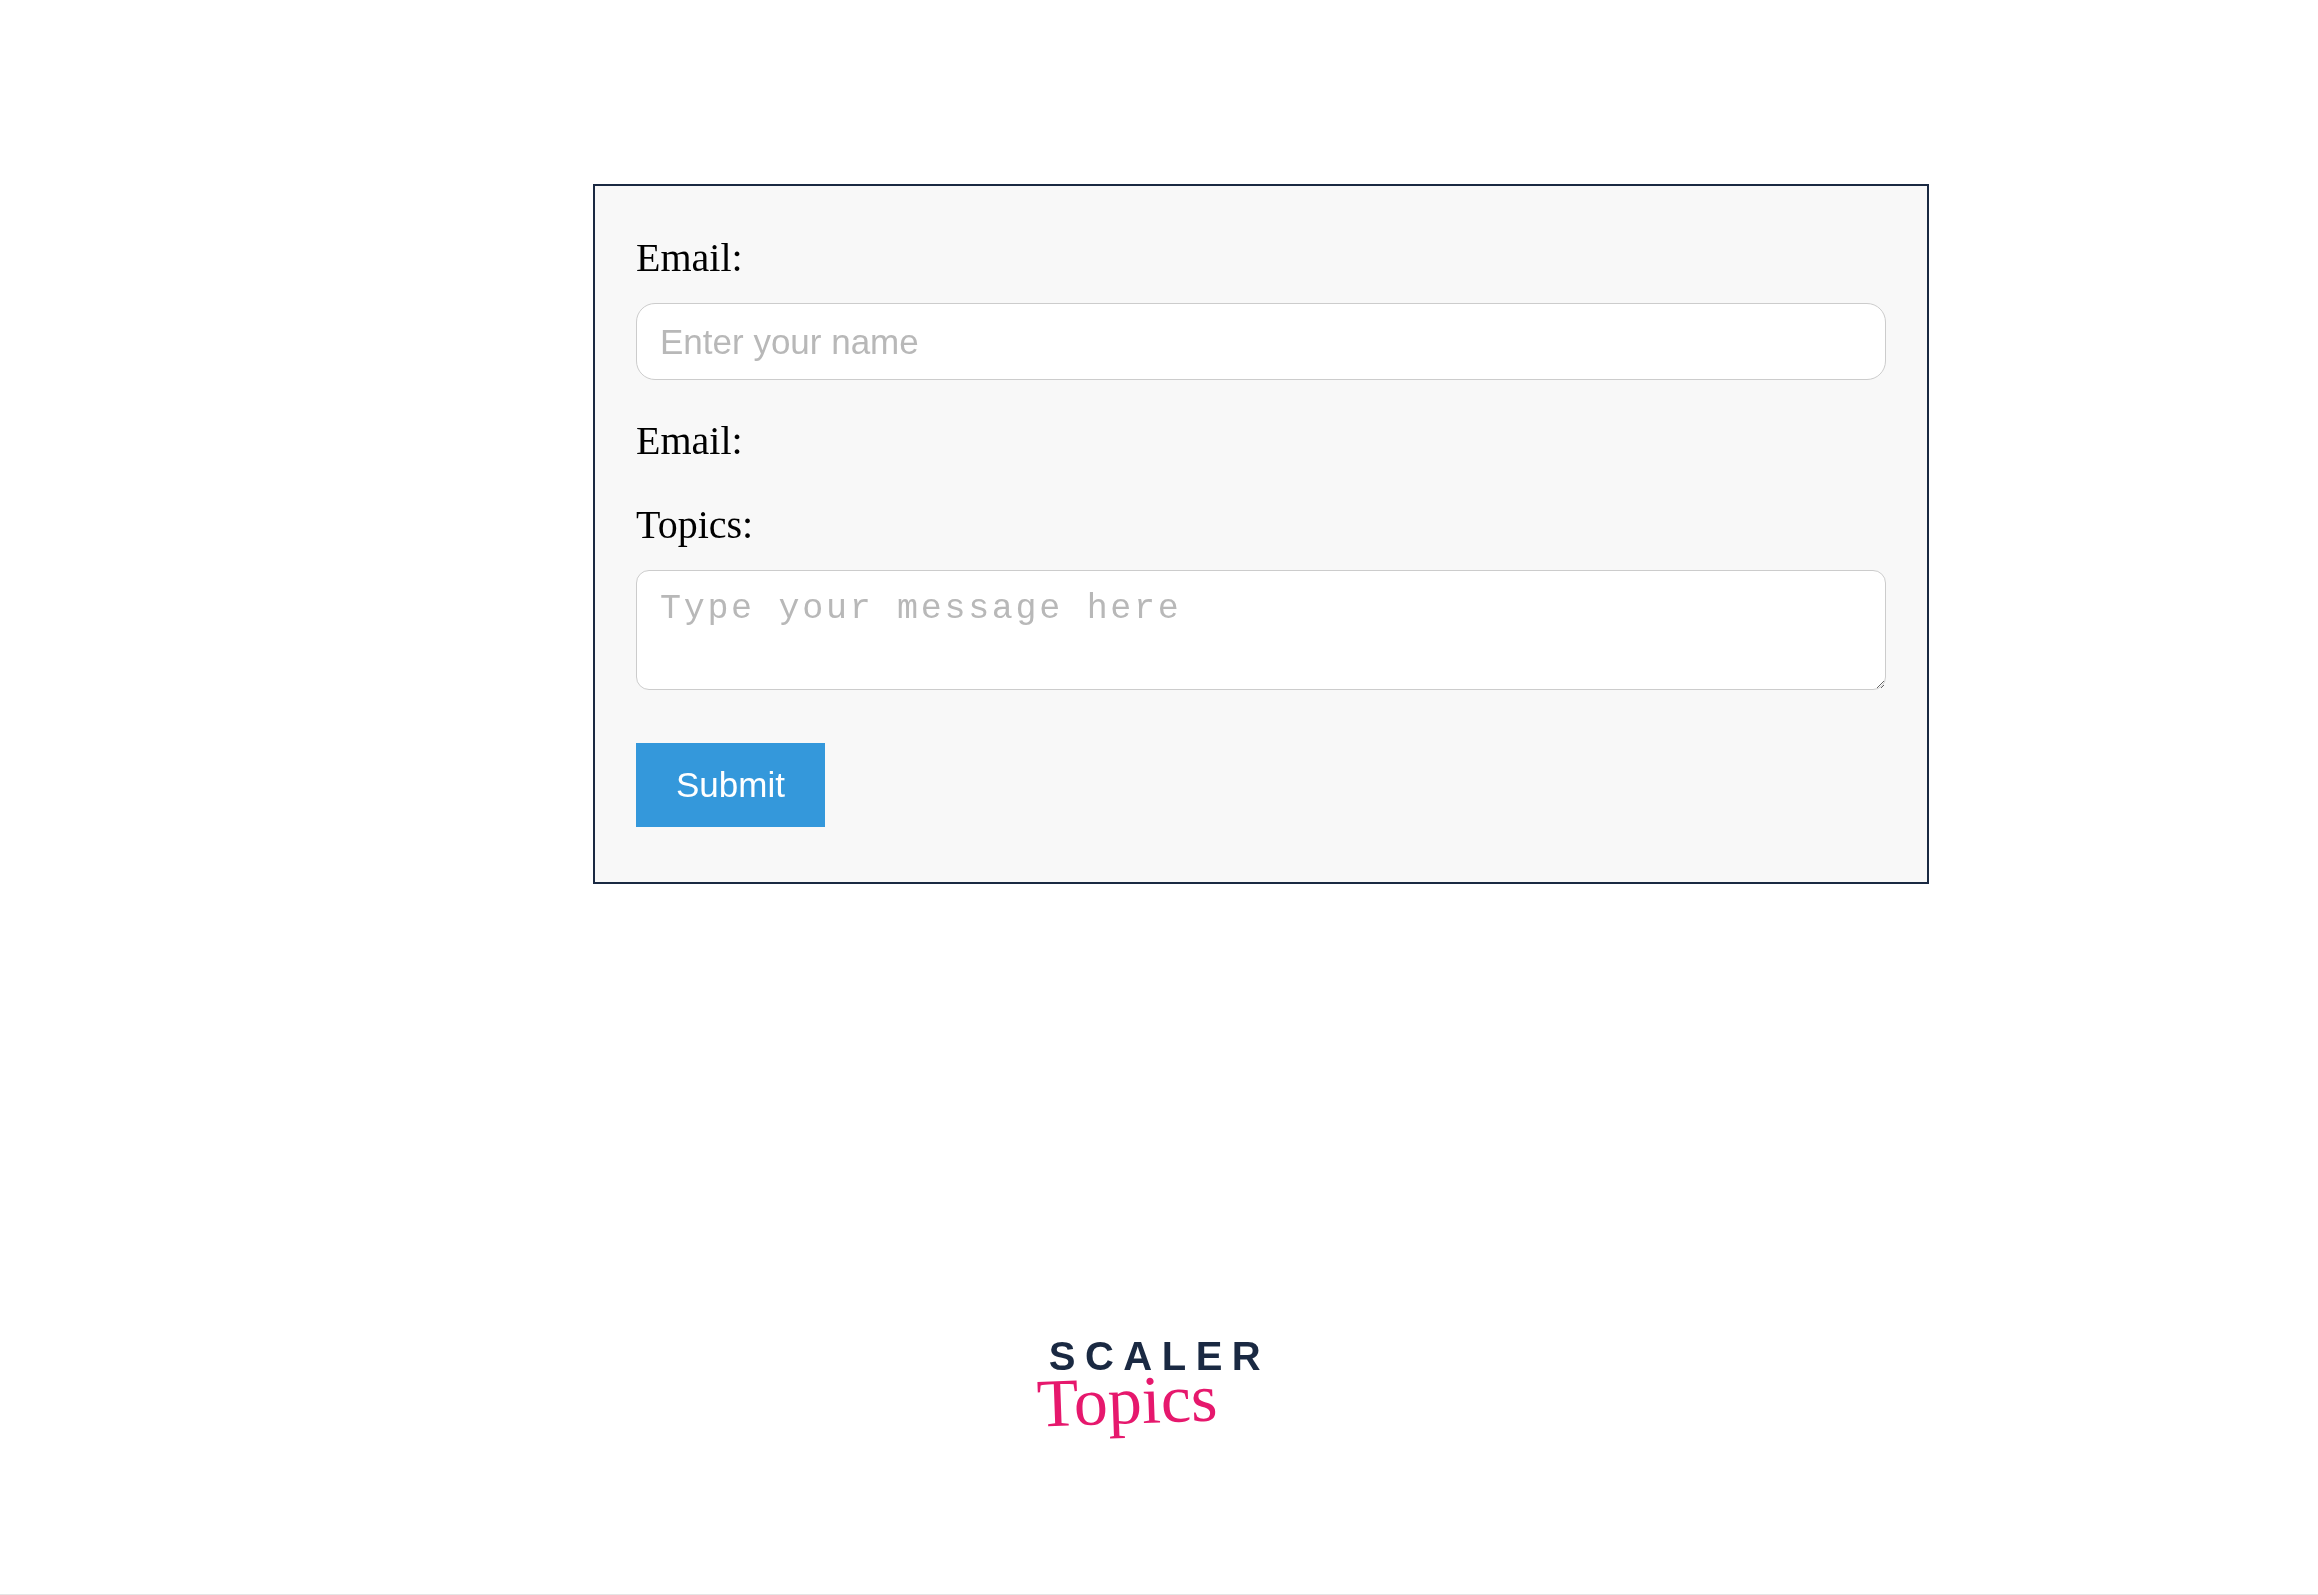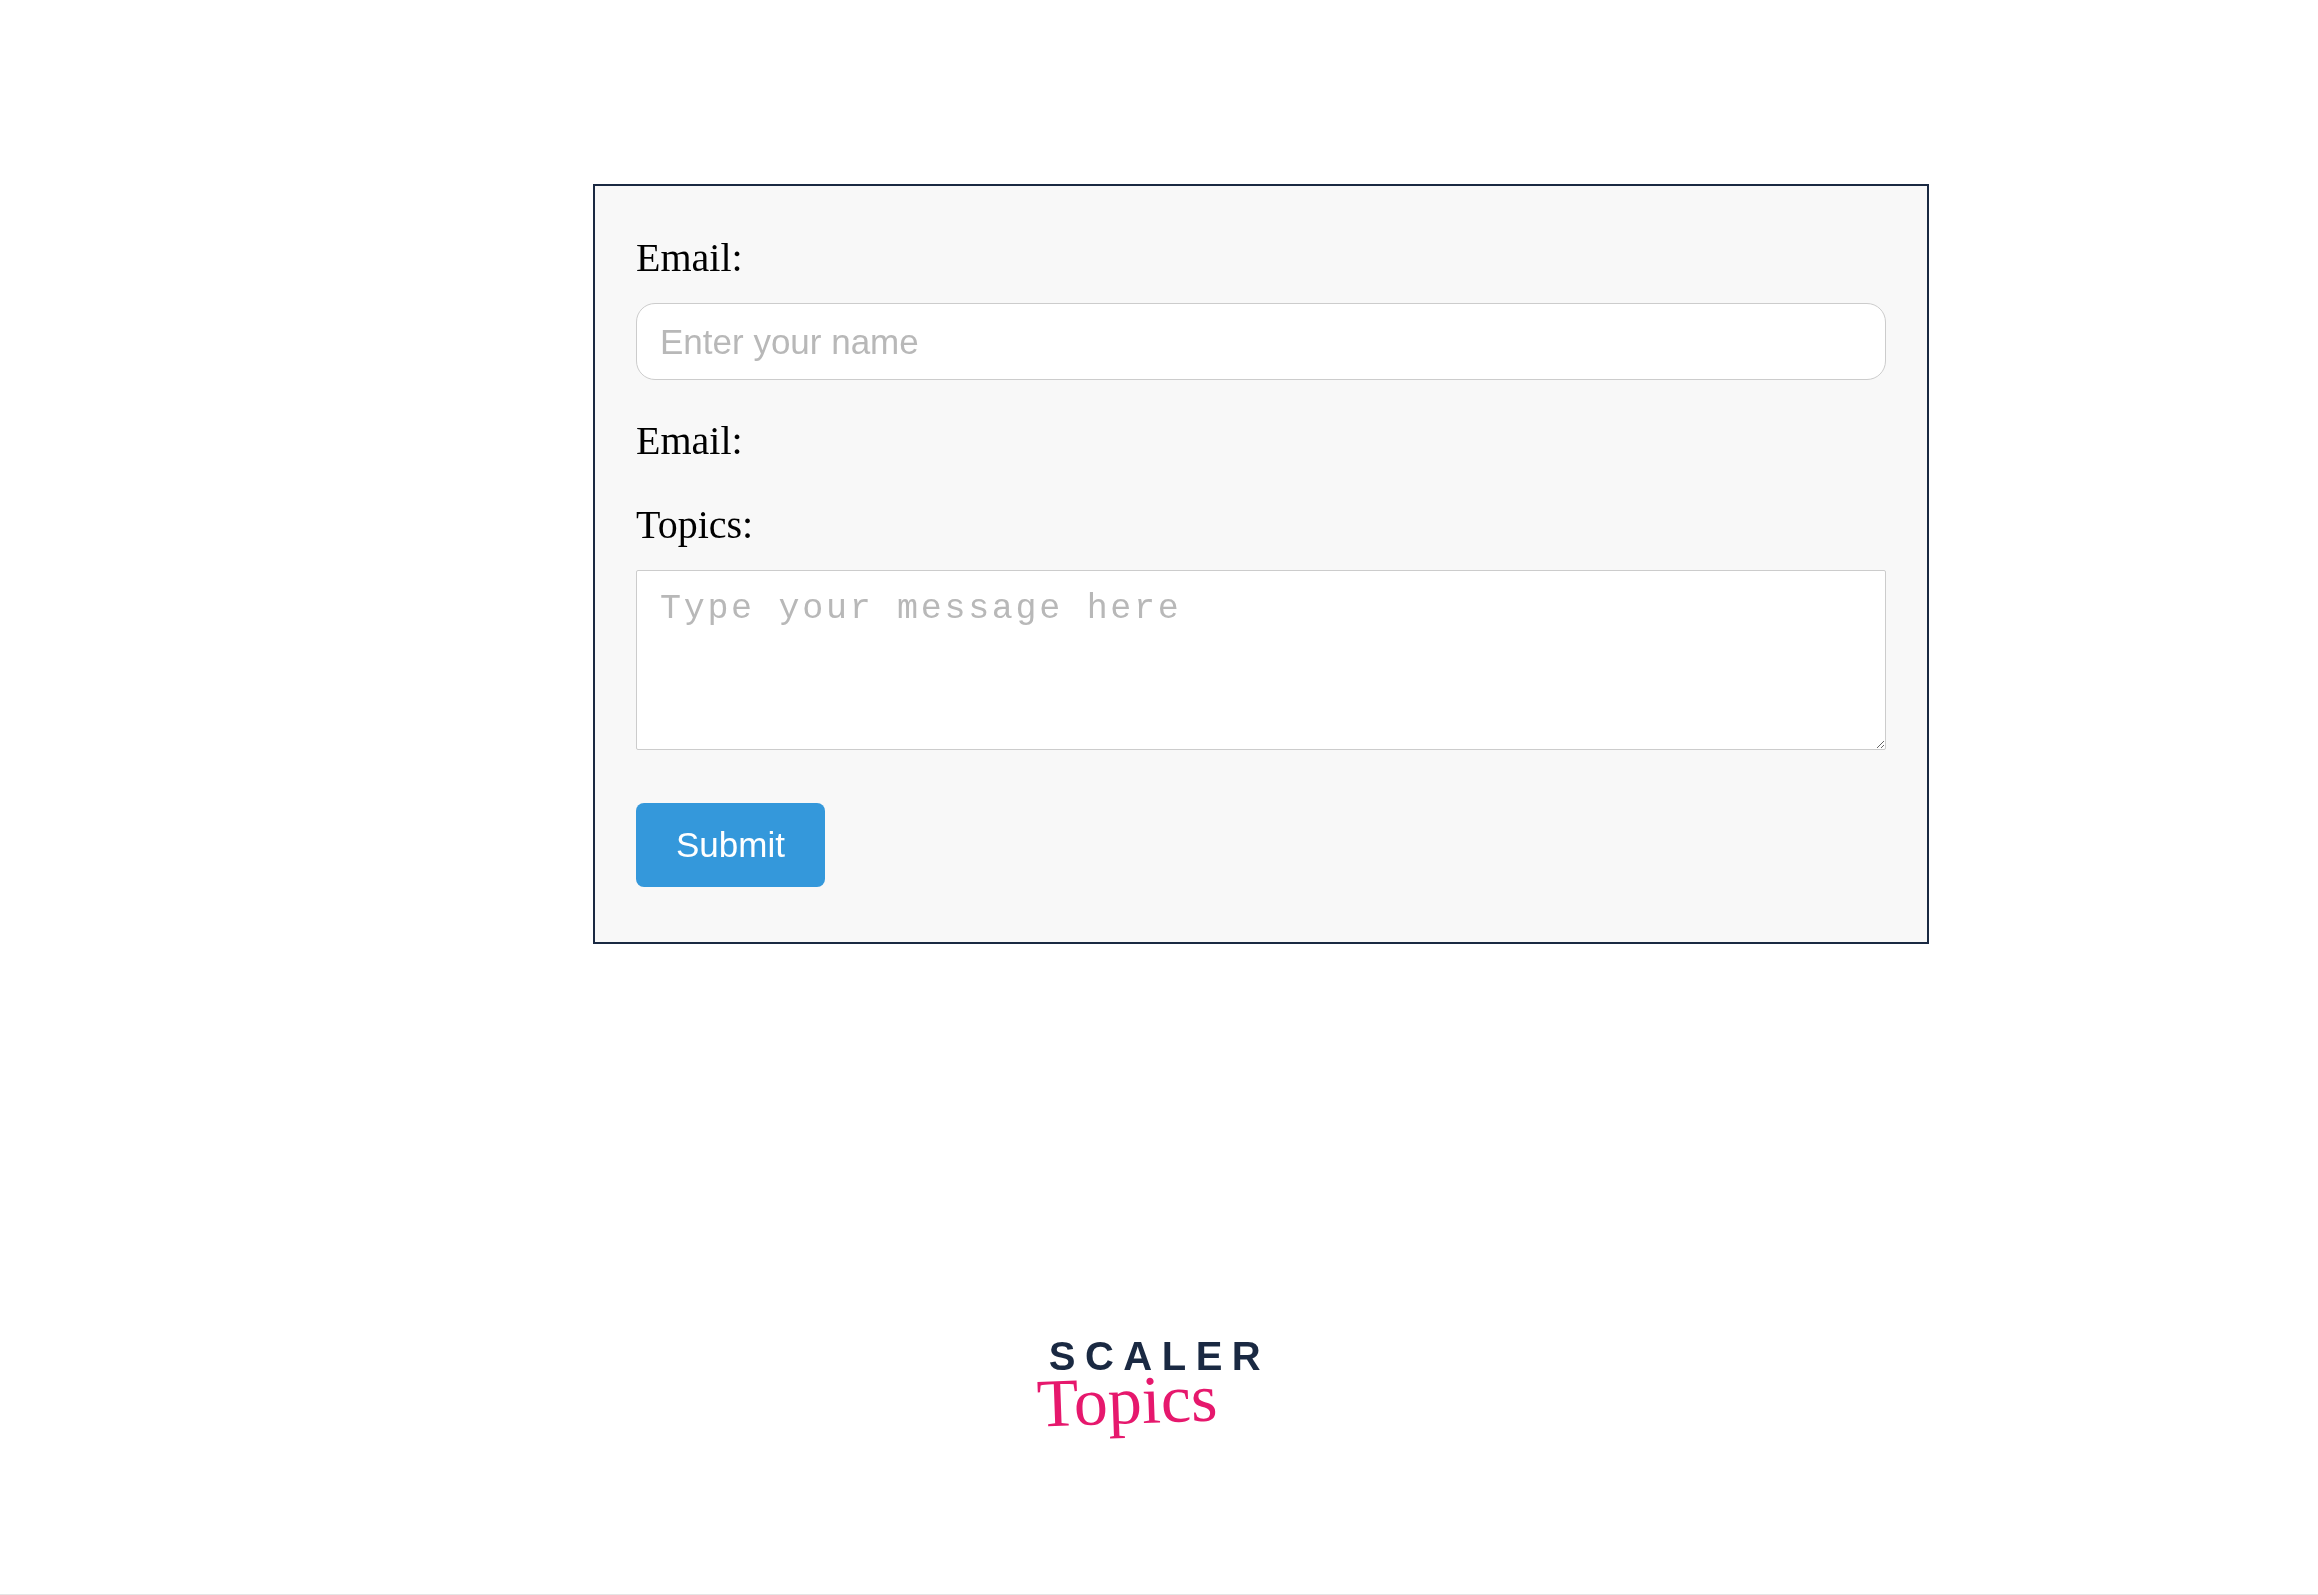--- a/index.html
+++ b/index.html
@@ -50,36 +50,36 @@
       color: #333;
     }
     .form-input::placeholder {
       color: #b8b8b8;
     }
     .form-textarea {
       width: 100%;
       font-size: 35px;
       padding: 17.7px 23px;
       border: 1.4px solid #cccccc;
-      border-radius: 2px;
+      border-radius: 13px;
       background: #ffffff;
       font-family: 'Courier New', Courier, monospace;
       resize: both;
-      height: 180px;
+      height: 120px;
       color: #333;
     }
     .form-textarea::placeholder {
       color: #b8b8b8;
       letter-spacing: 2.7px;
     }
     .submit-btn {
       background: #3498db;
       color: #ffffff;
       border: none;
-      border-radius: 8px;
+      border-radius: 0;
       padding: 22px 40px;
       font-size: 35px;
       font-family: -apple-system, BlinkMacSystemFont, 'Segoe UI', Helvetica, Arial, sans-serif;
       cursor: pointer;
       margin-top: 13.6px;
     }
     .logo {
       position: absolute;
       left: 50%;
       transform: translateX(-50%);

